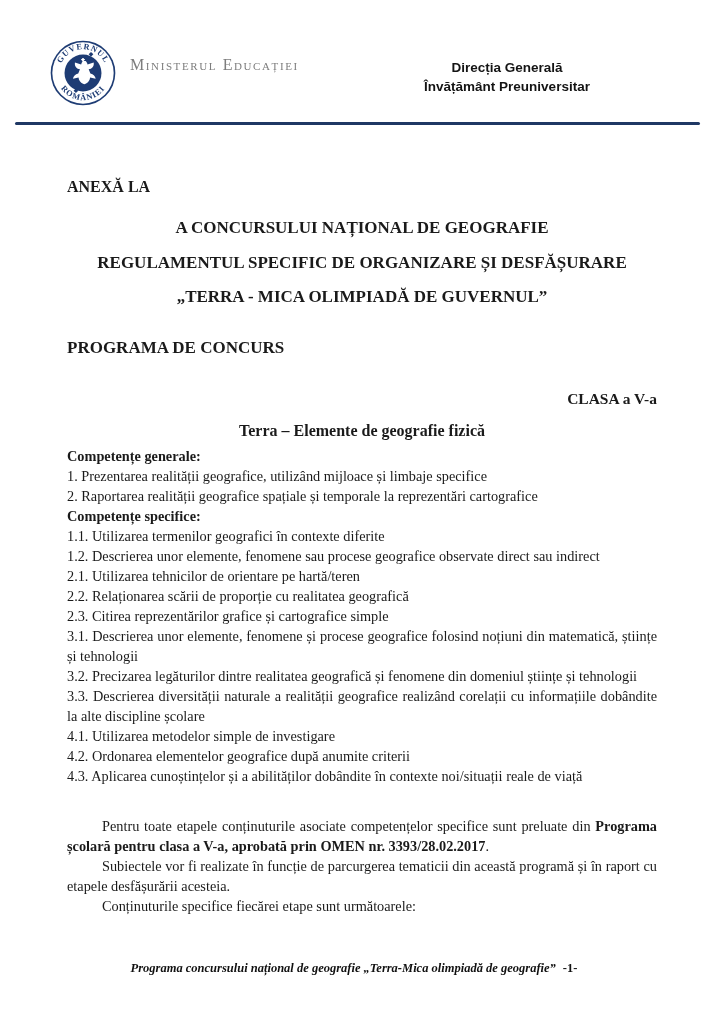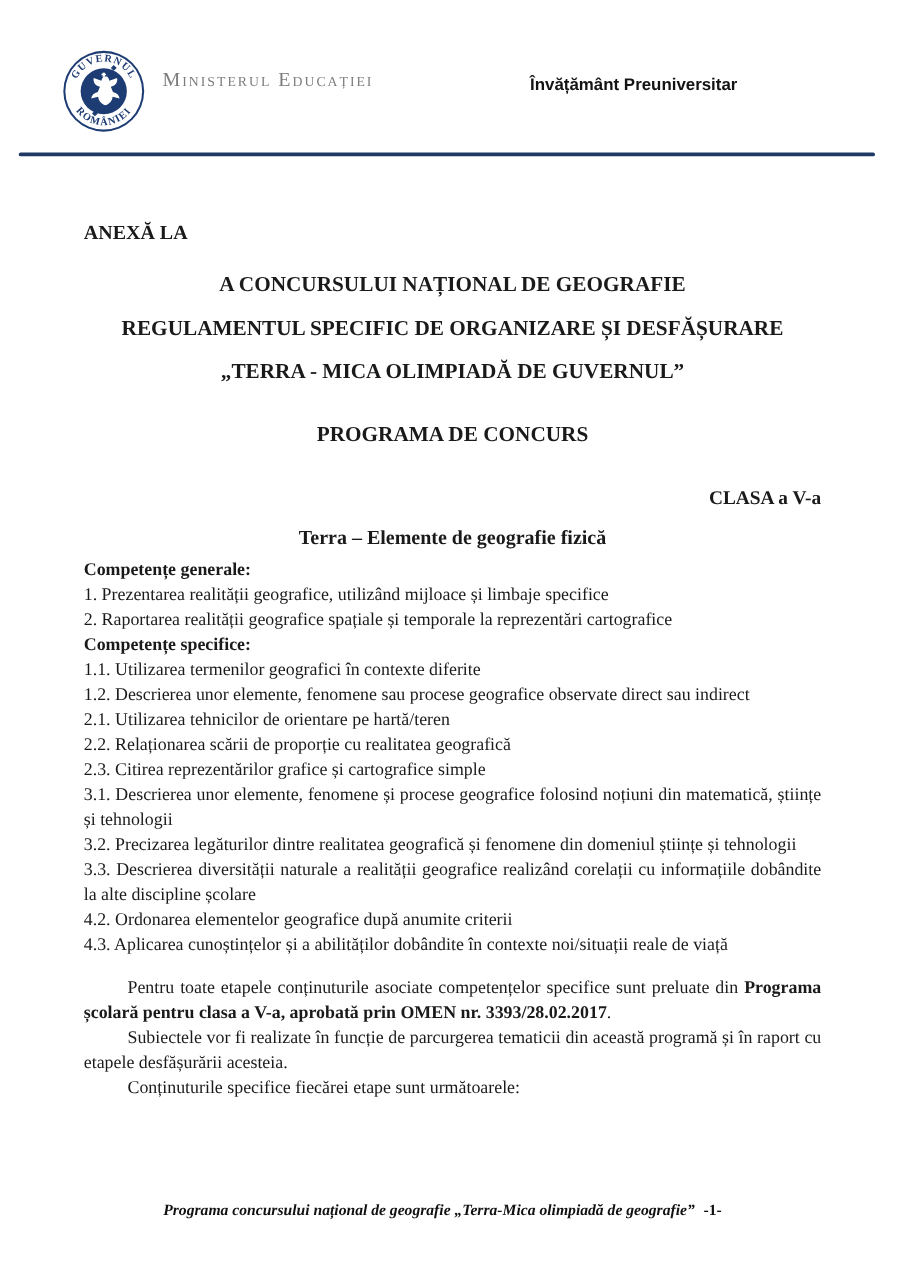--- a/index.html
+++ b/index.html
@@ -42,37 +42,37 @@
   .annex {
     margin: 52px 0 0 0;
     font-size: 16px; font-weight: bold;
   }
   .main-title {
     margin-top: 15px;
     text-align: center; font-weight: bold;
     font-size: 17px; line-height: 34.5px;
   }
   .program-title {
-    margin-top: 20px; text-align: center;
+    margin-top: 20px; 
     font-weight: bold; font-size: 17px; line-height: 26px;
   }
   .grade-title {
     margin-top: 27px; text-align: right;
     font-weight: bold; font-size: 15.5px; line-height: 22px;
   }
   .subject-title {
     margin-top: 9px; text-align: center;
     font-weight: bold; font-size: 16px; line-height: 23px;
   }
 
   .bodyblock { margin-top: 4px; font-size: 14.3px; line-height: 20px; }
   .bodyblock p { margin: 0; text-align: justify; text-align-last: left; }
   .bodyblock p.hd { font-weight: bold; text-align: left; }
 
-  .paras { margin-top: 14px; font-size: 14.3px; line-height: 20px; }
+  .paras { margin-top: 30px; font-size: 14.3px; line-height: 20px; }
   .paras p { margin: 0; text-align: justify; text-align-last: left; text-indent: 35px; }
 
   
   .footer {
     position: absolute; left: 0; right: 16px; top: 961px;
     text-align: center;
     font-size: 12.5px; color: #111;
   }
   .footer .caption { font-weight: bold; font-style: italic; }
   .footer .pagenum { font-weight: bold; font-style: normal; margin-left: 7px; }
@@ -113,20 +113,21 @@
                  c3.8 -2 6.4 -5 6.8 -9.6
                  l8.4 2 c-0.6 -4 -3.4 -7 -8 -8
                  l-2.6 -6.4 c4.8 -0.8 8.6 -4.4 7.6 -10.4
                  l-9.4 3.2 c-0.2 -1.8 -1.2 -3.6 -2.8 -5.2 z"></path>
       </g>
     </svg>
 
     <div class="ministry">Ministerul Educației</div>
 
     <div class="department">
+      <div>Direcția Generală</div>
       <div>Învățământ Preuniversitar</div>
     </div>
 
     <div class="rule"></div>
   </div>
 
   <div class="content">
 
     <div class="annex">ANEXĂ LA</div>
 
@@ -147,20 +148,21 @@
 
       <p class="hd">Competențe specifice:</p>
       <p>1.1. Utilizarea termenilor geografici în contexte diferite</p>
       <p>1.2. Descrierea unor elemente, fenomene sau procese geografice observate direct sau indirect</p>
       <p>2.1. Utilizarea tehnicilor de orientare pe hartă/teren</p>
       <p>2.2. Relaționarea scării de proporție cu realitatea geografică</p>
       <p>2.3. Citirea reprezentărilor grafice și cartografice simple</p>
       <p>3.1. Descrierea unor elemente, fenomene și procese geografice folosind noțiuni din matematică, științe și tehnologii</p>
       <p>3.2. Precizarea legăturilor dintre realitatea geografică și fenomene din domeniul științe și tehnologii</p>
       <p>3.3. Descrierea diversității naturale a realității geografice realizând corelații cu informațiile dobândite la alte discipline școlare</p>
+      <p>4.1. Utilizarea metodelor simple de investigare</p>
       <p>4.2. Ordonarea elementelor geografice după anumite criterii</p>
       <p>4.3. Aplicarea cunoștințelor și a abilităților dobândite în contexte noi/situații reale de viață</p>
     </div>
 
     <div class="paras">
       <p><span>Pentru toate etapele conținuturile asociate competențelor specifice sunt preluate din </span><b>Programa școlară pentru clasa a V-a, aprobată prin OMEN nr. 3393/28.02.2017</b><span>.</span></p>
       <p>Subiectele vor fi realizate în funcție de parcurgerea tematicii din această programă și în raport cu etapele desfășurării acesteia.</p>
       <p>Conținuturile specifice fiecărei etape sunt următoarele:</p>
     </div>
 

